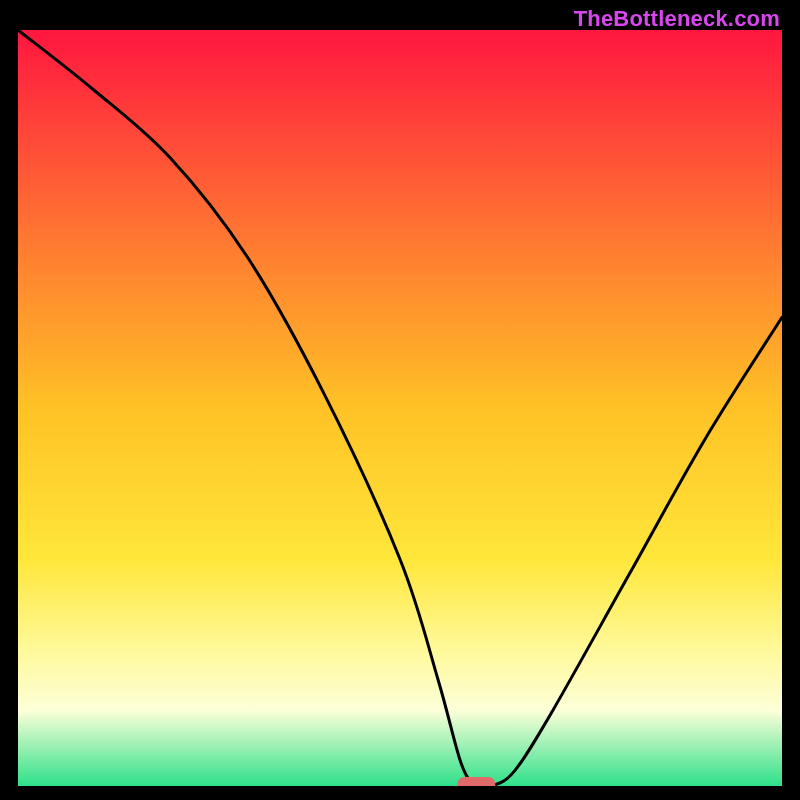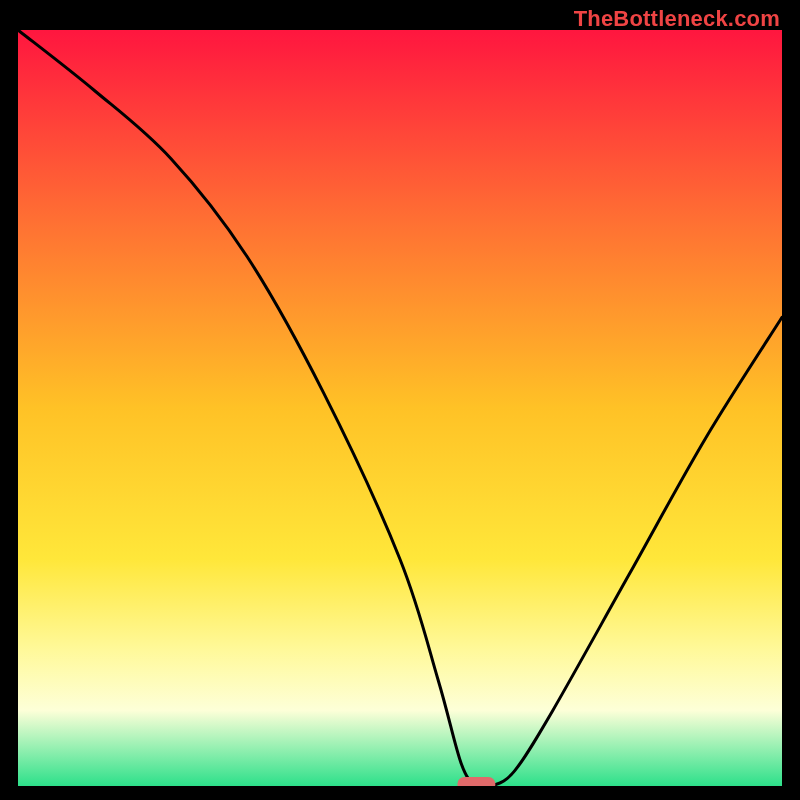--- a/index.html
+++ b/index.html
@@ -18,21 +18,21 @@
     height: 756px;
     background: #000;
   }
   .watermark {
     position: absolute;
     top: 6px;
     right: 20px;
     font-family: Arial, Helvetica, sans-serif;
     font-size: 22px;
     font-weight: 600;
-    color: #ef4444;
+    color: #d946ef;
     letter-spacing: 0.2px;
   }
   svg {
     display: block;
   }
 </style>
 </head>
 <body>
 
 <div class="watermark">TheBottleneck.com</div>

